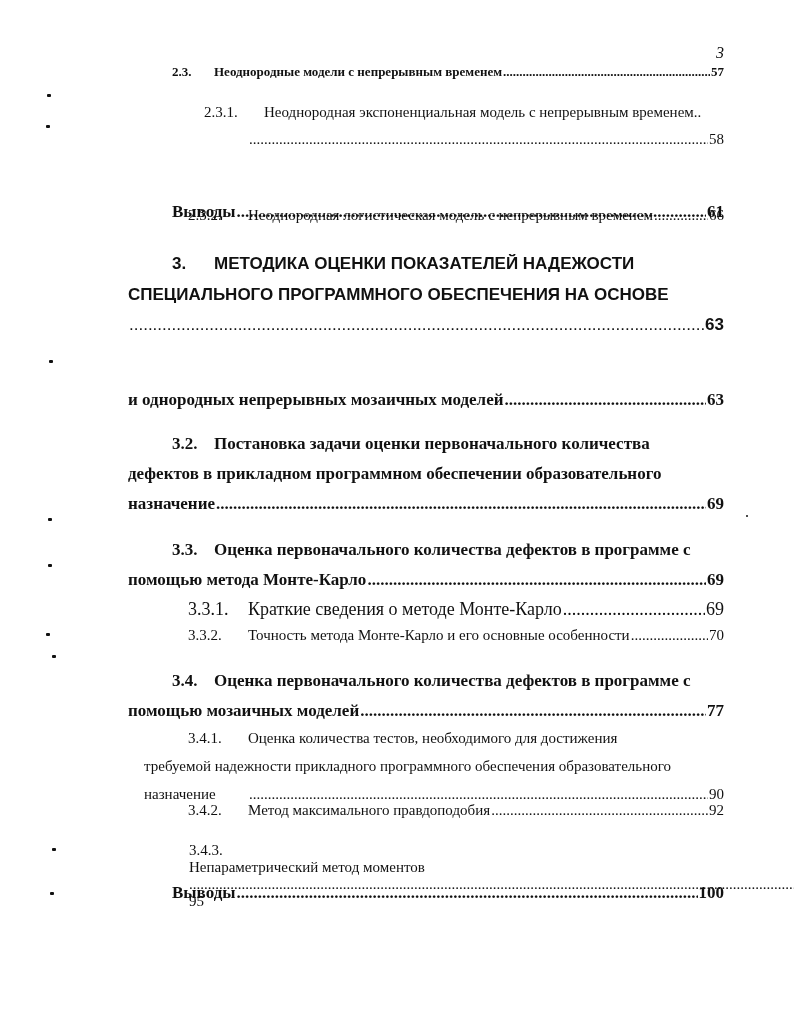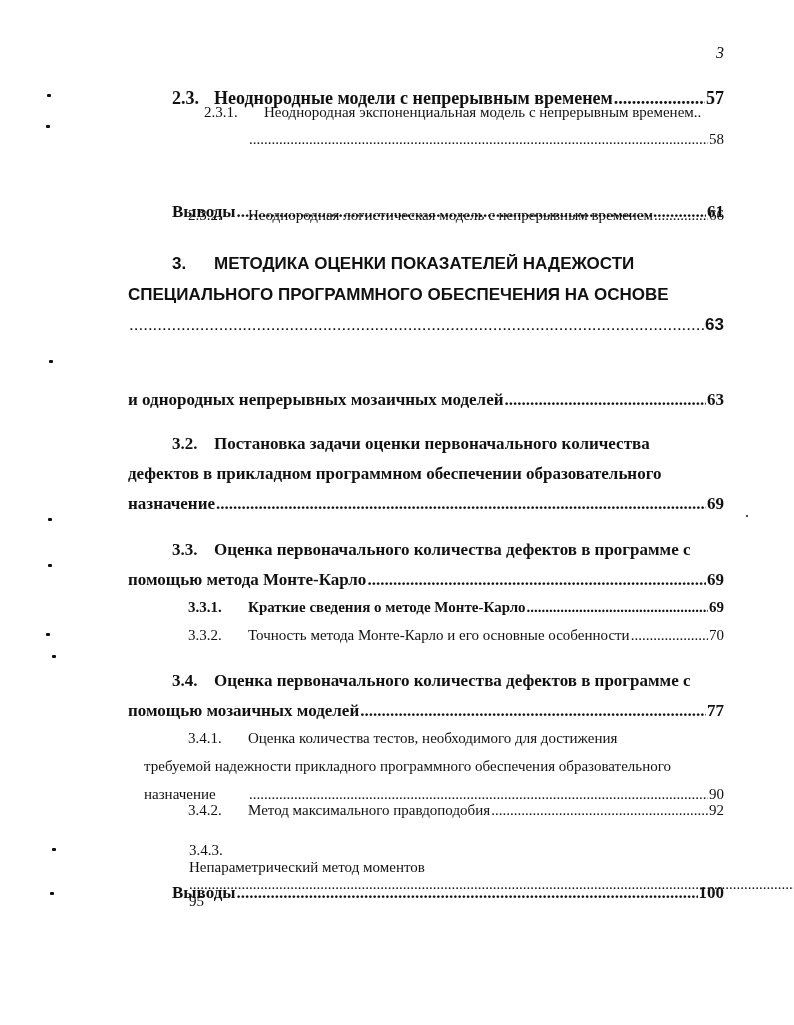--- a/index.html
+++ b/index.html
@@ -15,21 +15,21 @@
     .pg { text-align: right; }
     .mark { position: absolute; width: 4px; height: 3px; background: #111; border-radius: 1px; }
   </style>
 </head>
 <body>
 
 <div class="page">
 
   <div class="pagenum">3</div>
 
-  <div class="line bold" style="left:172px; top:88px; width:552px; font-size:18px;justify-content:space-between;">
+  <div class="line bold" style="left:172px; top:64px; width:552px; font-size:13px;justify-content:space-between;">
     <span class="num" style="width:42px;">2.3.</span>
     <span>Неоднородные модели с непрерывным временем</span>
     <span class="dots"></span>
     <span class="pg">57</span>
   </div>
 
   <div class="line" style="left:188px; top:104px; width:536px; font-size:15px;margin-left:16px;">
     <span class="num" style="width:60px;">2.3.1.</span>
     <span>Неоднородная экспоненциальная модель с непрерывным временем..</span>
   </div>
@@ -85,21 +85,21 @@
   <div class="line bold" style="left:172px; top:540px; font-size:17px;">
     <span class="num" style="width:42px;">3.3.</span>
     <span>Оценка первоначального количества дефектов в программе с</span>
   </div>
   <div class="line bold" style="left:128px; top:570px; width:596px; font-size:17px;">
     <span>помощью метода Монте-Карло</span>
     <span class="dots"></span>
     <span class="pg">69</span>
   </div>
 
-  <div class="line" style="left:188px; top:599px; width:536px; font-size:15px;font-weight:bold;">
+  <div class="line" style="left:188px; top:599px; width:536px; font-size:18px;">
     <span class="num" style="width:60px;">3.3.1.</span>
     <span>Краткие сведения о методе Монте-Карло</span>
     <span class="dots"></span>
     <span class="pg">69</span>
   </div>
 
   <div class="line" style="left:188px; top:627px; width:536px; font-size:15px;">
     <span class="num" style="width:60px;">3.3.2.</span>
     <span>Точность метода Монте-Карло и его основные особенности</span>
     <span class="dots"></span>

